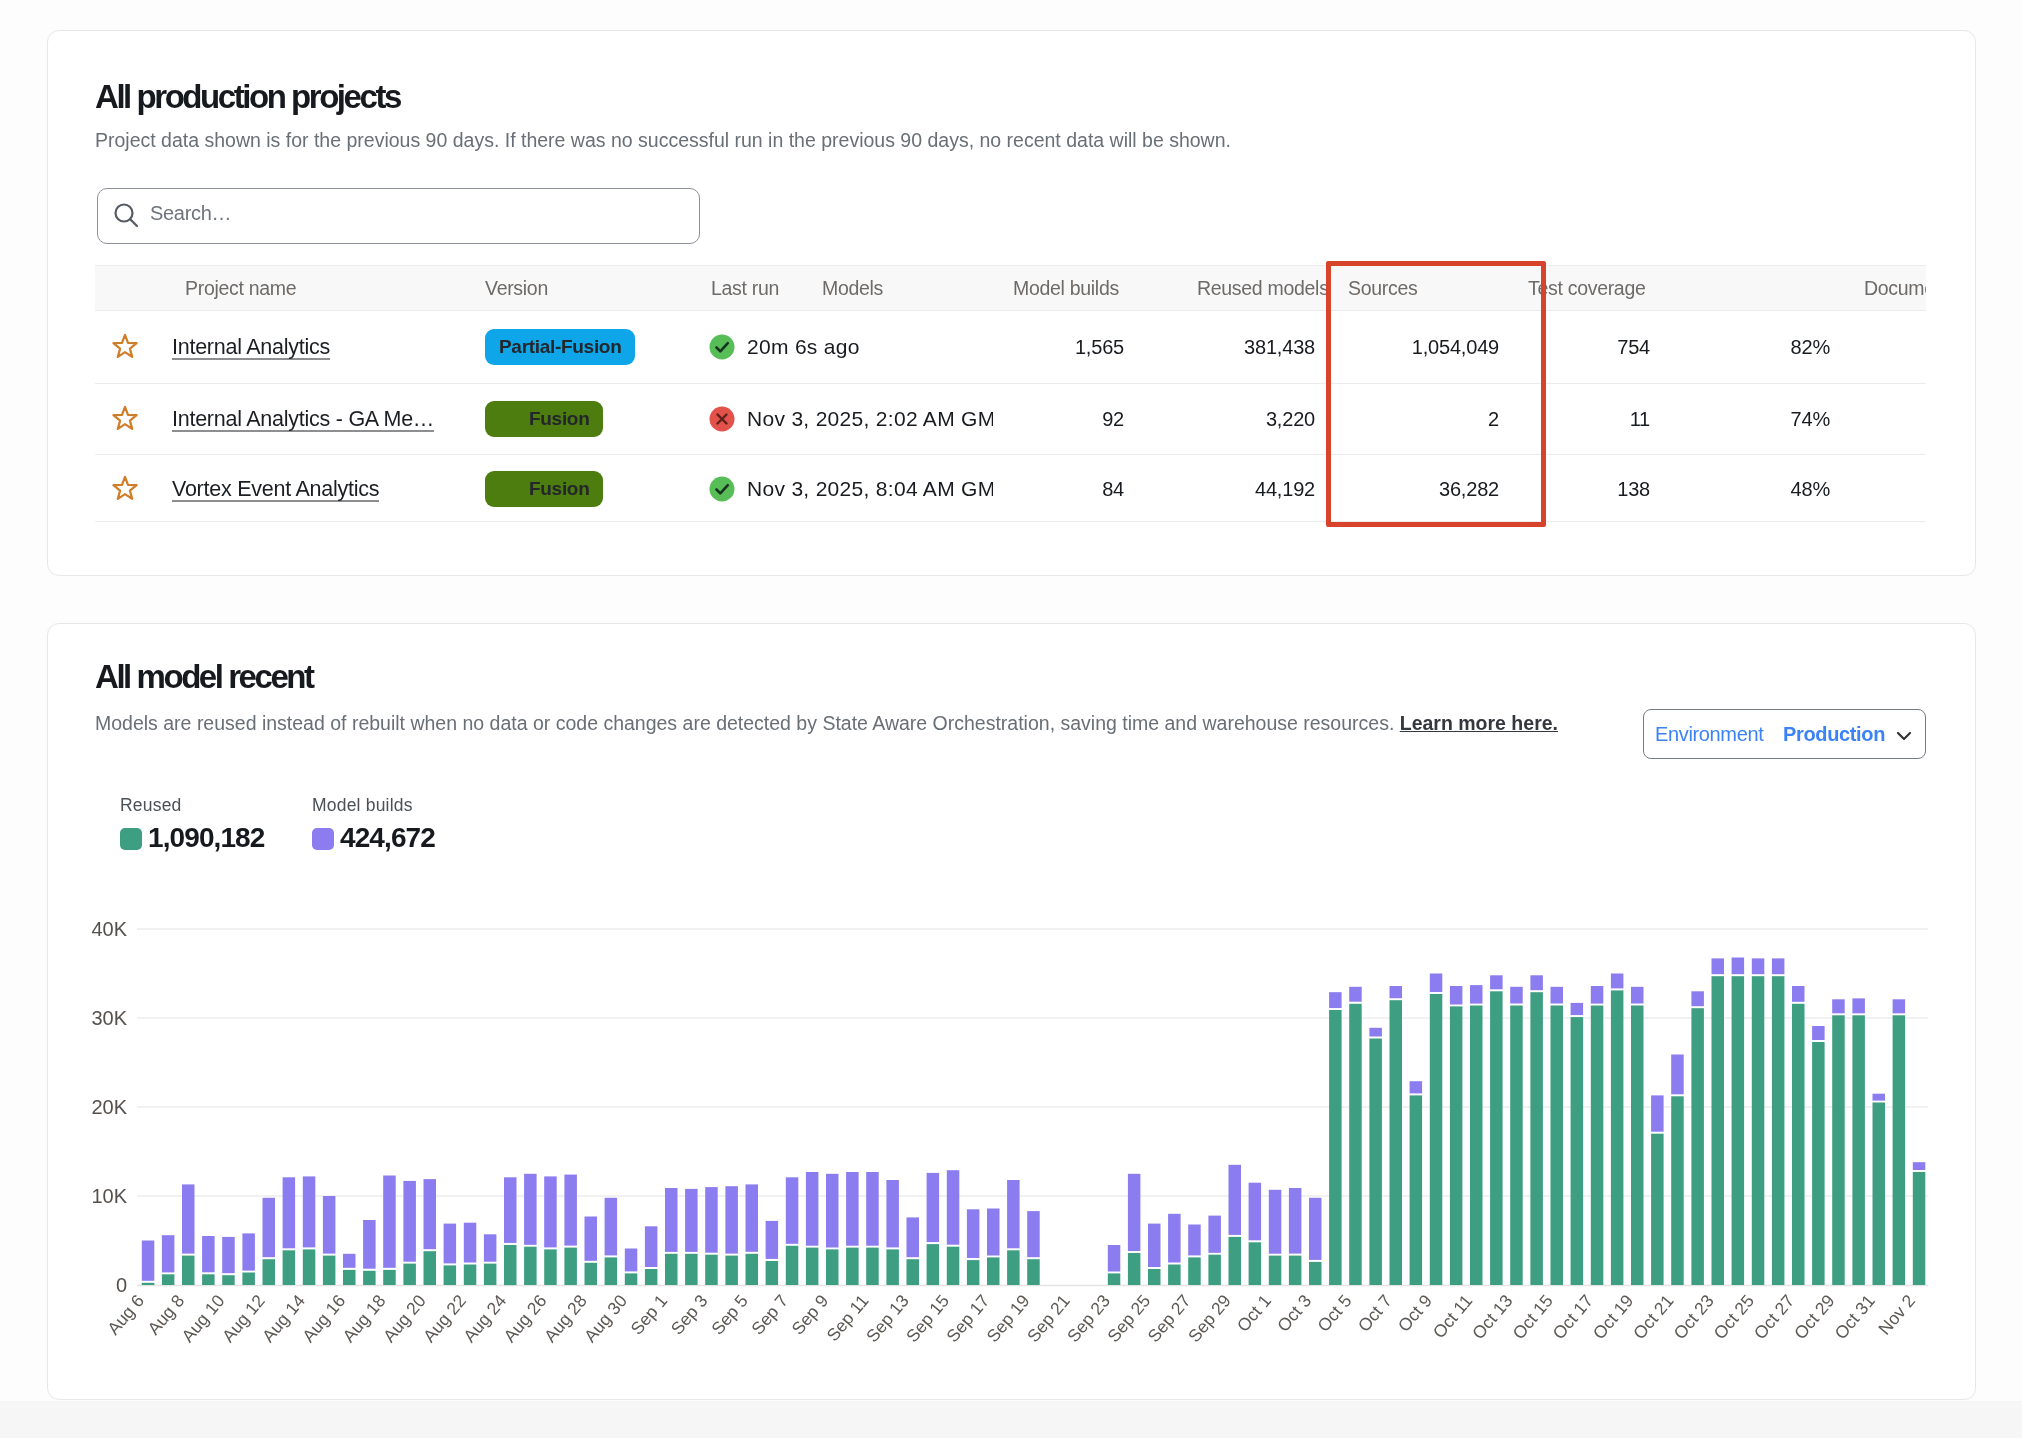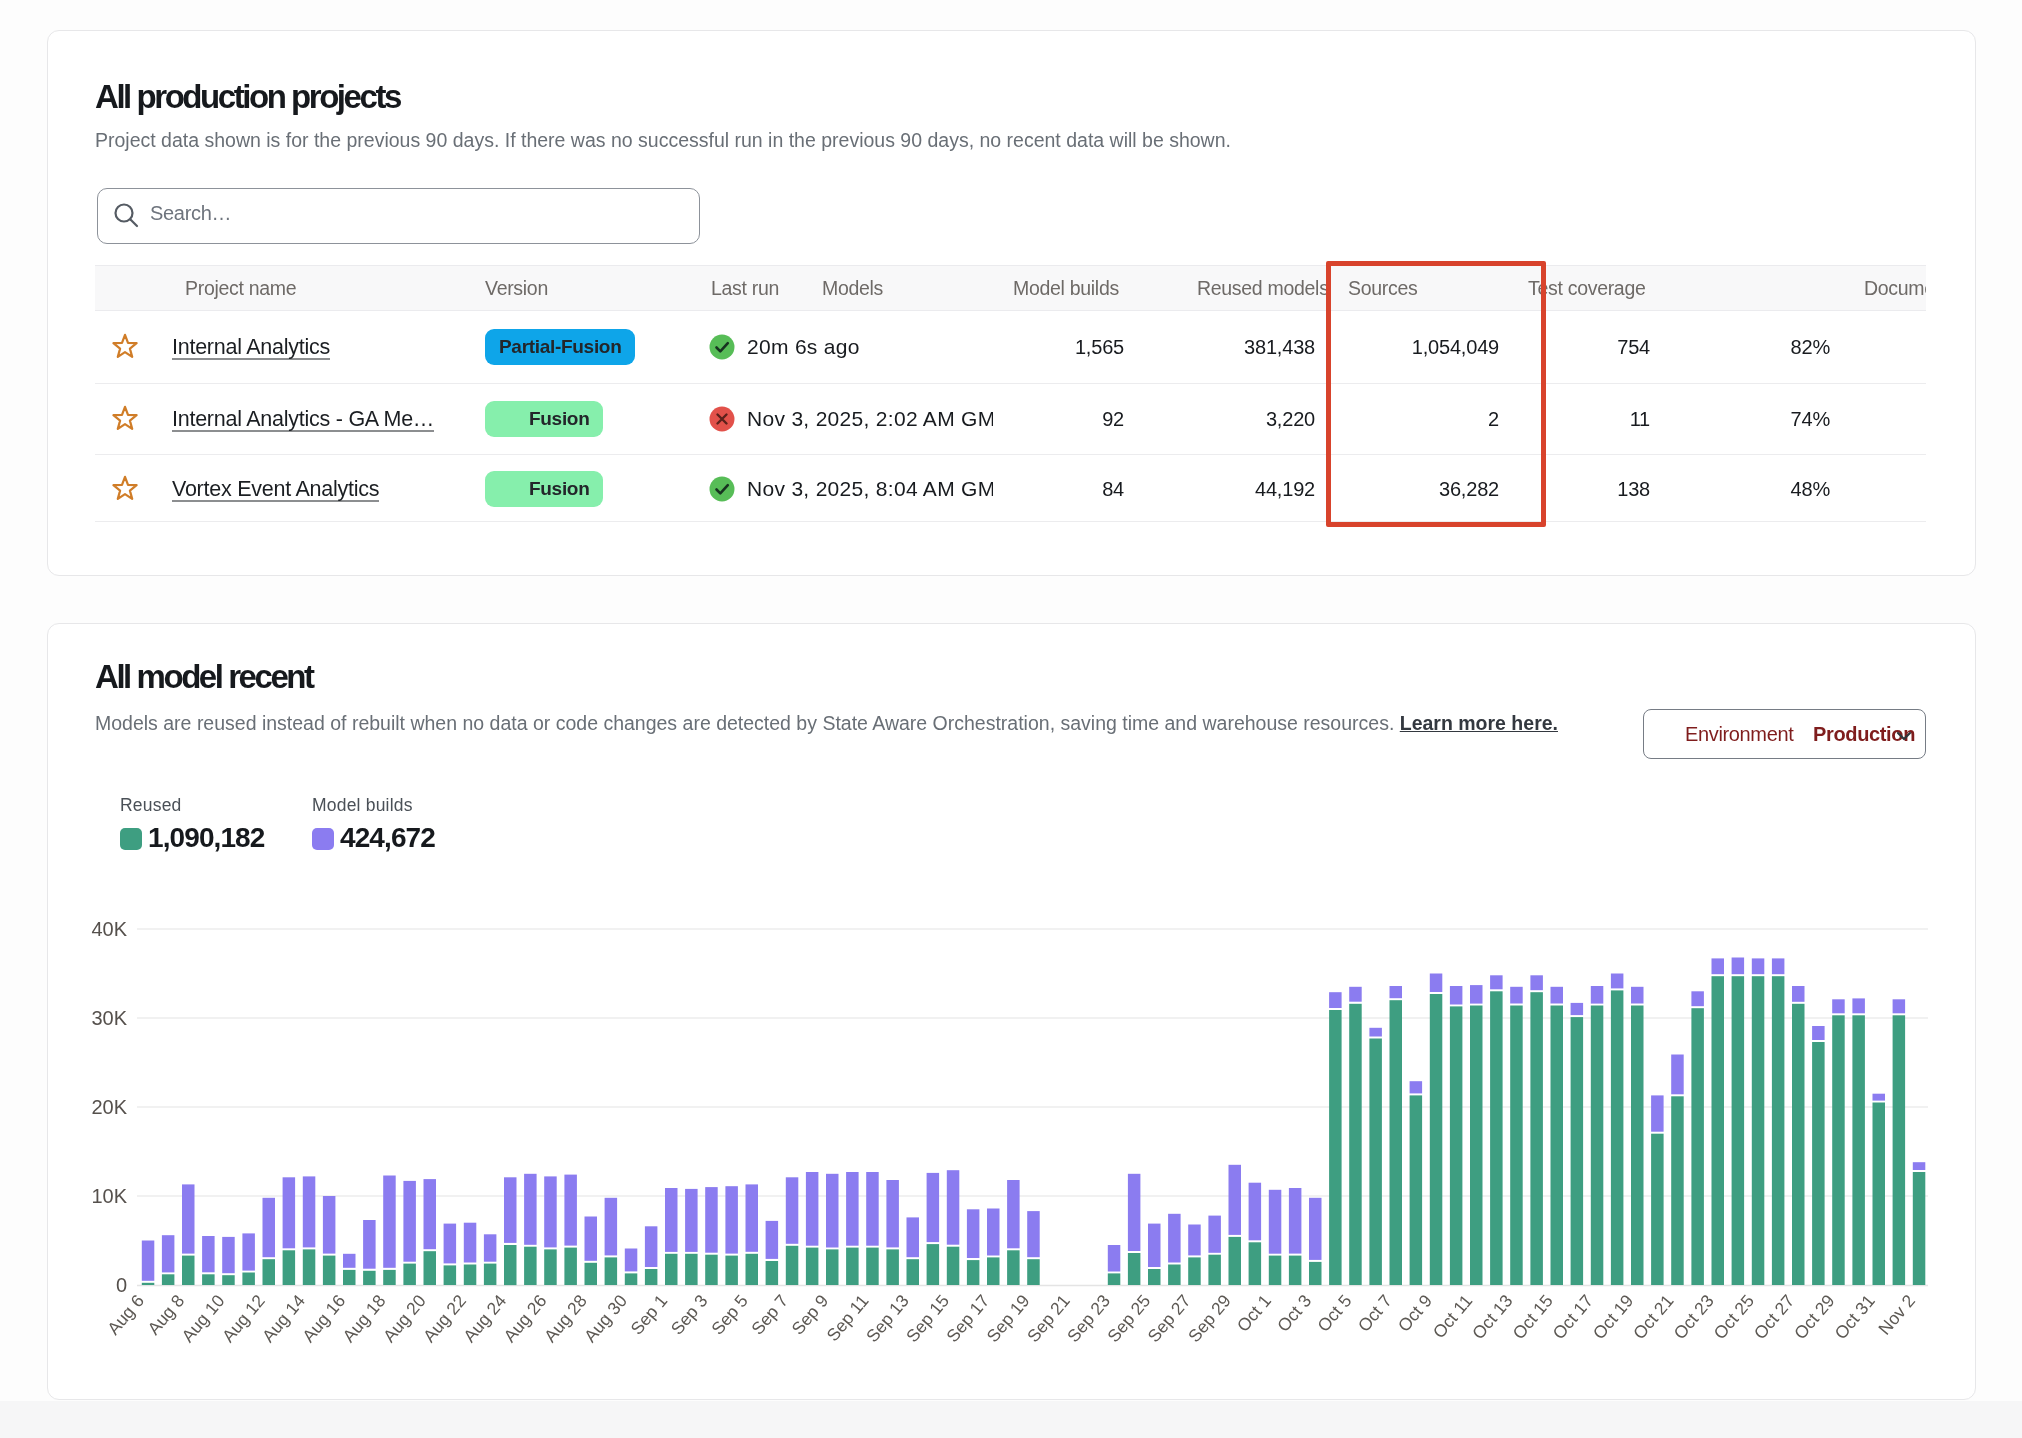--- a/index.html
+++ b/index.html
@@ -22,34 +22,34 @@
 .th.r { text-align:left; width:300px; }
 .rline { position:absolute; left:95px; width:1831px; height:1px; background:#ececee; }
 .pname { position:absolute; left:172px; transform:translateY(-50%); font-size:21.5px;
   font-weight:500; color:#1b1e22; text-decoration:underline;
   text-decoration-thickness:1.5px; text-underline-offset:5px; letter-spacing:-0.25px;
   white-space:nowrap; overflow:hidden; }
 .chip { position:absolute; left:485px; transform:translateY(-50%); height:36px;
   line-height:36px; border-radius:9px; font-size:19px; font-weight:600;
   color:#23262a; padding:0 14px; letter-spacing:-0.3px; }
 .chip.peach { background:#0ea5e9; }
-.chip.purp { background:#86efac;padding-left:44px; }
+.chip.purp { background:#4d7c0f;padding-left:44px; }
 .ts { position:absolute; left:747px; transform:translateY(-50%); font-size:21px;
   color:#181b1f; letter-spacing:0.3px; width:246px; white-space:nowrap; overflow:hidden; }
 .num { position:absolute; transform:translateY(-50%); font-size:20px; color:#181b1f;
   width:300px; text-align:right; letter-spacing:-0.2px; white-space:nowrap; }
 .redbox { position:absolute; left:1326px; top:261px; width:220px; height:266px;
   border:5.5px solid #d8432c; border-radius:2px; }
 .legend-label { position:absolute; font-size:17.5px; color:#4a5057; letter-spacing:0.2px; }
 .swatch { position:absolute; width:22px; height:22px; border-radius:5px; }
 .legend-num { position:absolute; font-size:28px; font-weight:bold; color:#16191d; letter-spacing:-0.9px; }
 .dropdown { position:absolute; left:1643px; top:709px; width:283px; height:50px;
   border:1.5px solid #767c85; border-radius:8px; background:#fff; }
 .dd-t { position:absolute; top:734px; transform:translateY(-50%); font-size:20px;
-  color:#7f1d1d; letter-spacing:-0.35px;margin-left:30px; }
+  color:#3b82f6; letter-spacing:-0.35px; }
 .botstrip { position:absolute; left:0; top:1401px; width:2022px; height:37px; background:#f6f6f7; }
 </style></head>
 <body>
 <div class="card" id="card1"></div>
 <div class="card" id="card2"></div>
 <div class="botstrip"></div>
 
 <h1 style="top:78px">All production projects</h1>
 <div class="sub" style="top:129px">Project data shown is for the previous 90 days. If there was no successful run in the previous 90 days, no recent data will be shown.</div>
 <div class="searchbox"></div>

